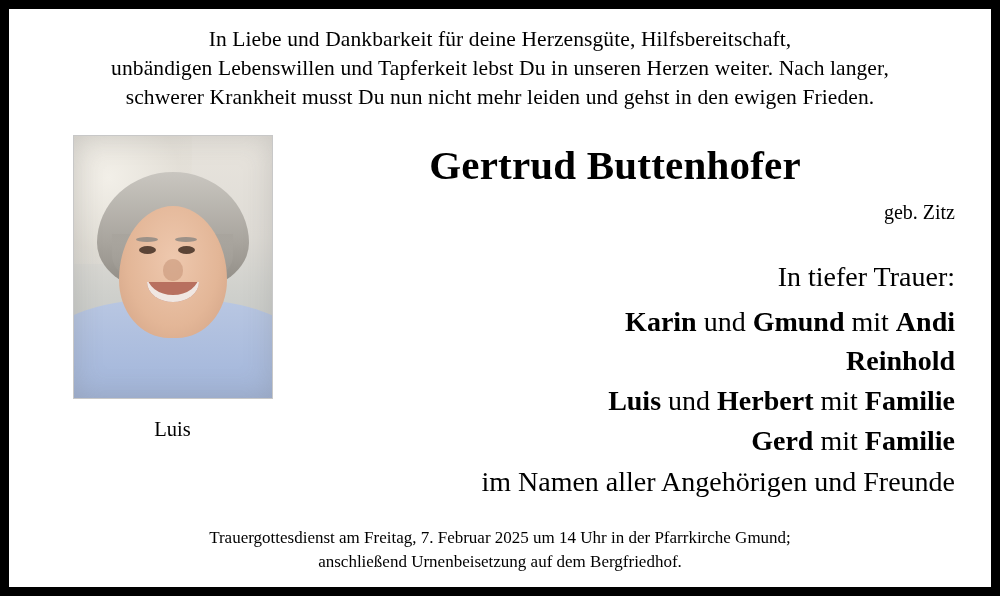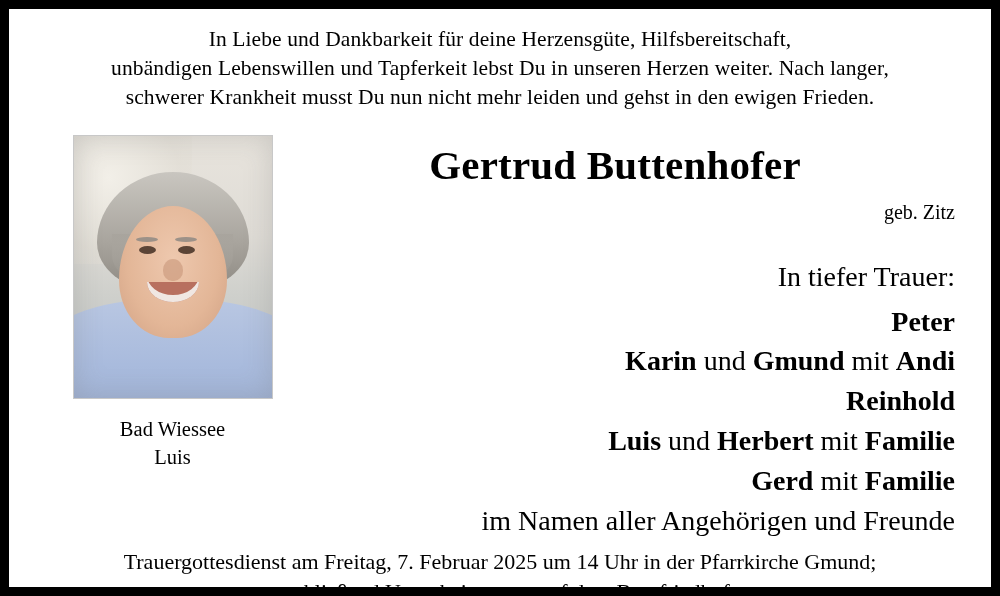--- a/index.html
+++ b/index.html
@@ -191,21 +191,21 @@
     font-size: 28px;
     line-height: 1.42;
   }
   .mourners .lead { margin-bottom: 5px; }
   .mourners b { font-weight: bold; }
   .mourners .closing { margin-top: 1px; }
 
   
   .footer {
     text-align: center;
-    font-size: 22px;
+    font-size: 17px;
     line-height: 1.38;
     padding-bottom: 4px;
     margin-top: 6px;
   }
   .footer div { white-space: nowrap; }
 </style>
 </head>
 <body>
 
 <div class="obituary">
@@ -229,33 +229,31 @@
           <div class="face"></div>
           <div class="brow l"></div>
           <div class="brow r"></div>
           <div class="eye l"></div>
           <div class="eye r"></div>
           <div class="nose"></div>
           <div class="mouth"></div>
           <div class="vig"></div>
         </div>
         <div class="places">
-          <div>Bad Wiessee</div>
           <div>Luis</div>
         </div>
       </div>
 
       <div class="text-col">
         <div class="name">Gertrud Buttenhofer</div>
         <div class="born-name">geb. Zitz</div>
 
         <div class="mourners">
           <div class="lead">In tiefer Trauer:</div>
           <div id="mourner-lines">
-              <div><b>Peter</b></div>
               <div><b>Karin</b><span> und </span><b>Gmund</b><span> mit </span><b>Andi</b></div>
               <div><b>Reinhold</b></div>
               <div><b>Luis</b><span> und </span><b>Herbert</b><span> mit </span><b>Familie</b></div>
               <div><b>Gerd</b><span> mit </span><b>Familie</b></div>
             </div>
           <div class="closing">im Namen aller Angehörigen und Freunde</div>
         </div>
       </div>
 
     </div>

